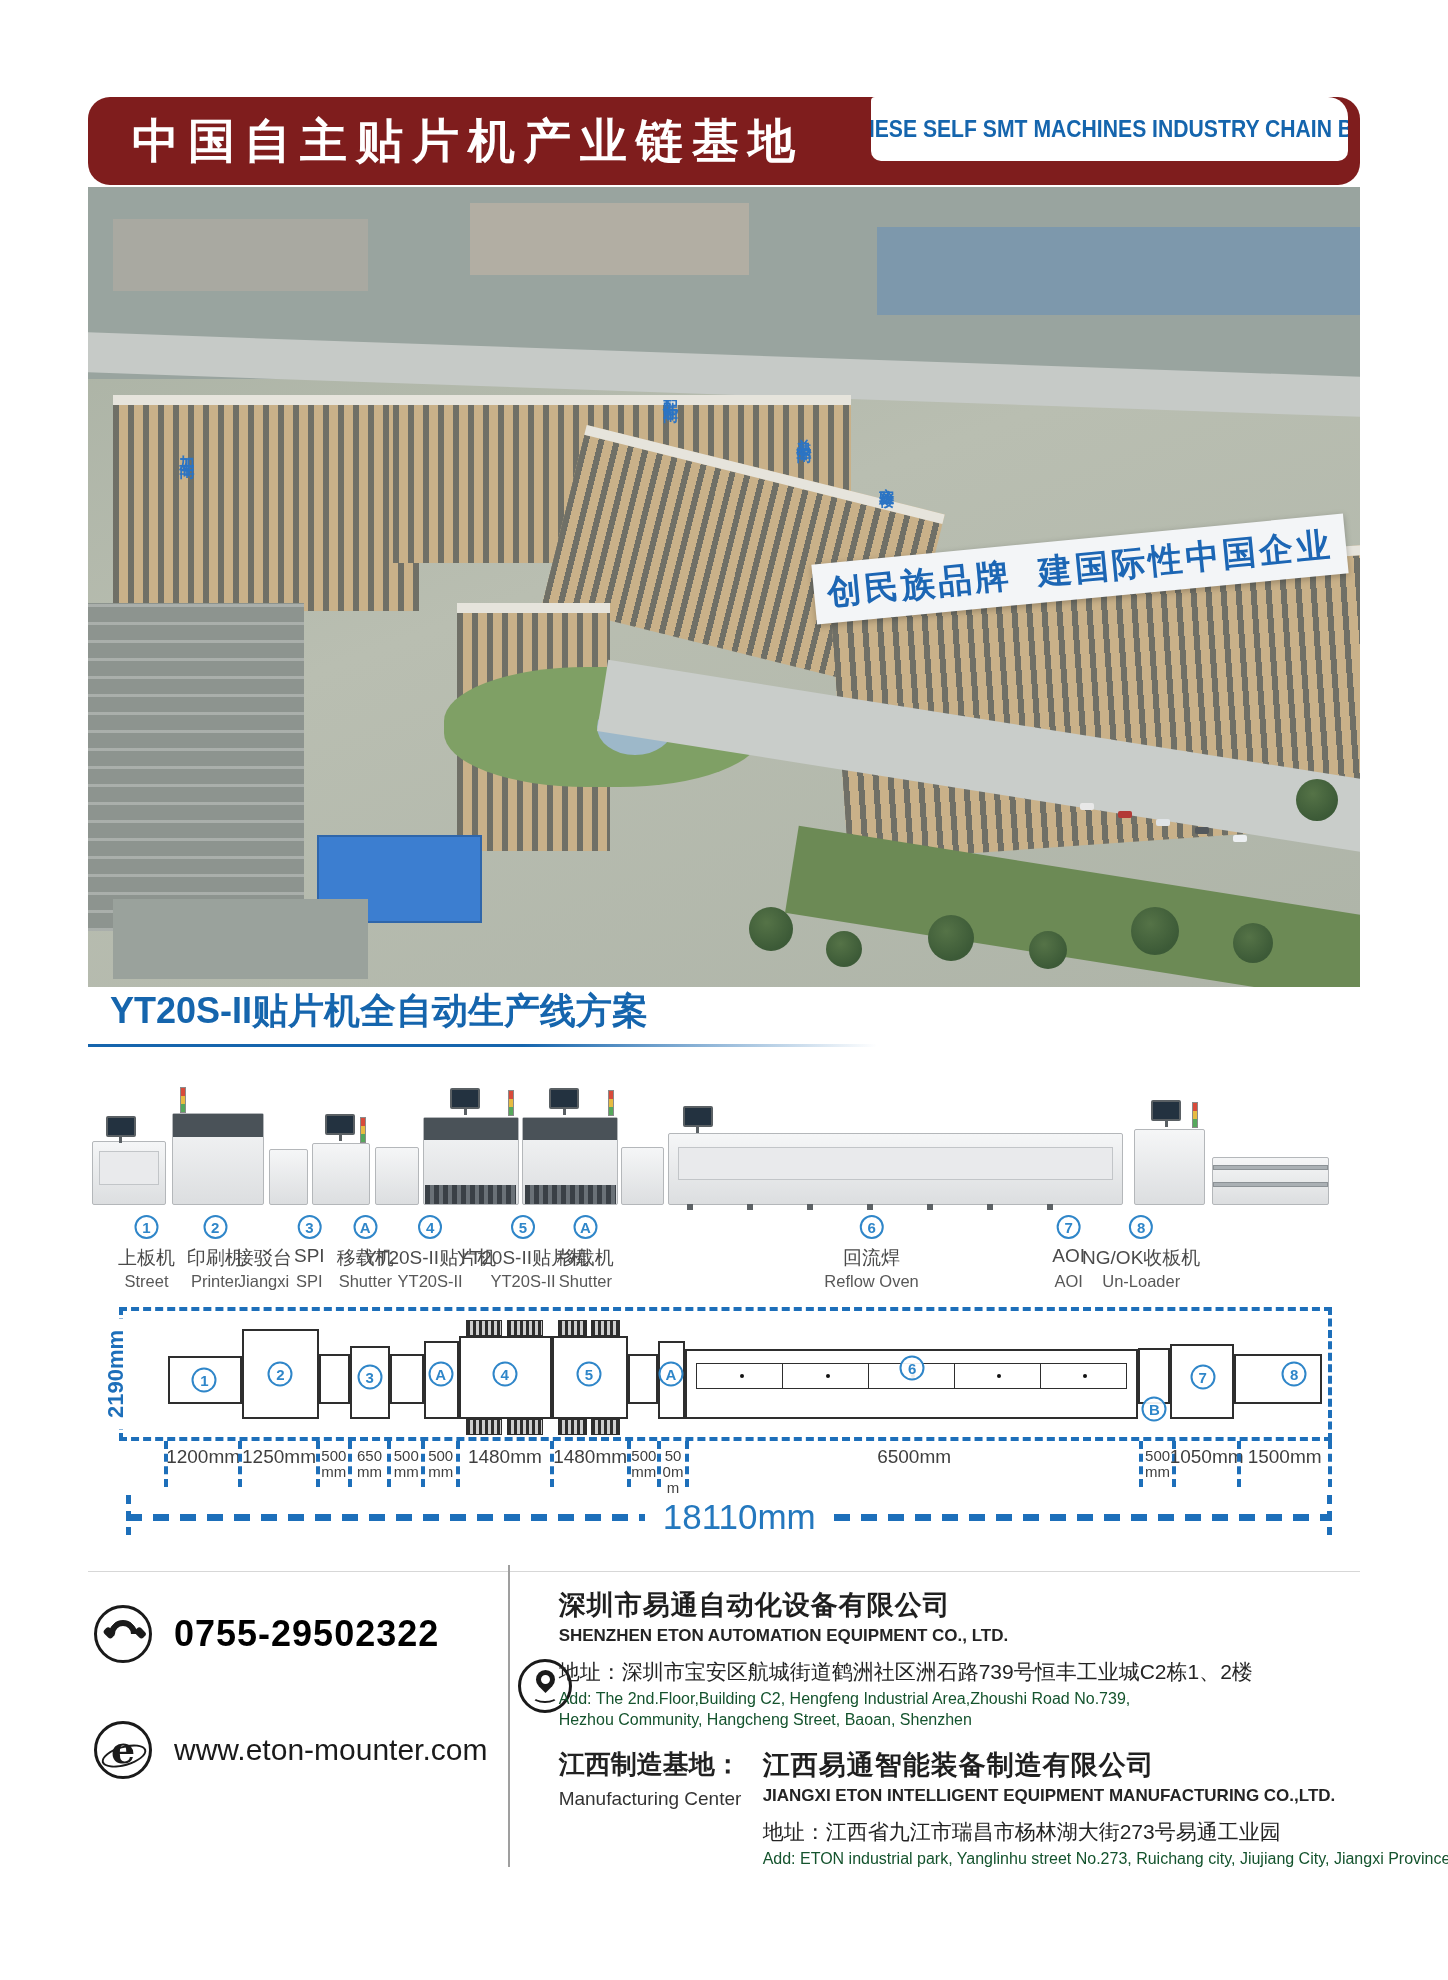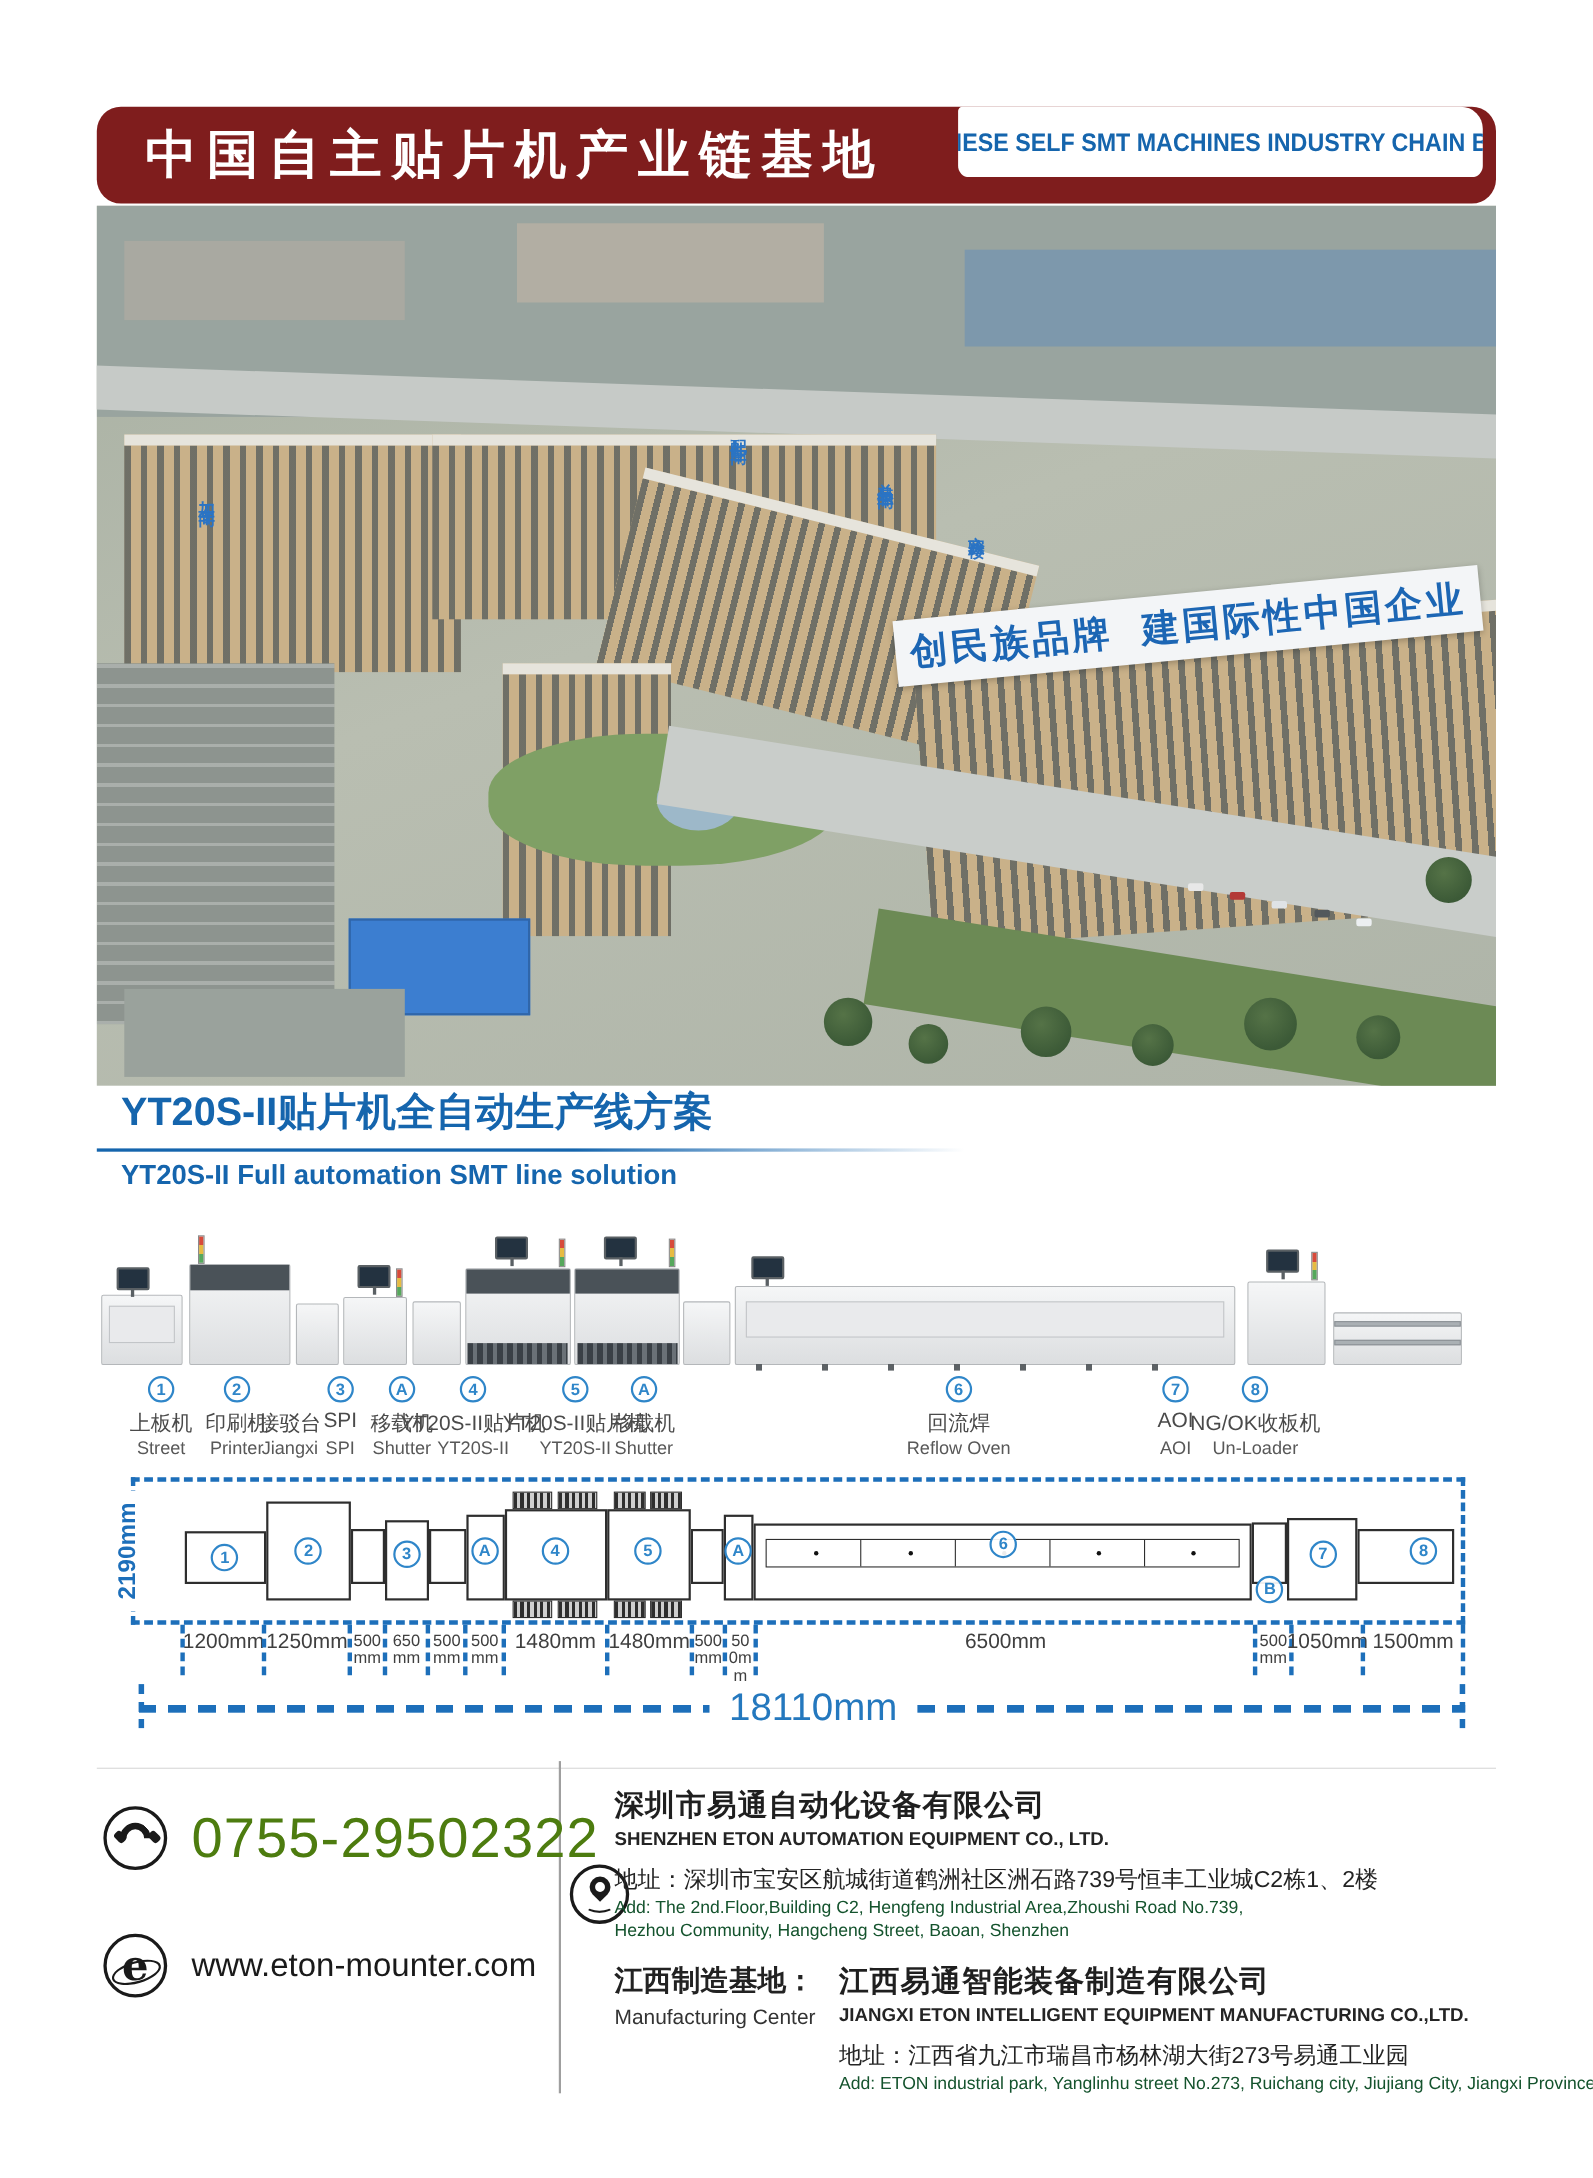--- a/index.html
+++ b/index.html
@@ -75,21 +75,21 @@
   .endtick{position:absolute;top:2px;width:5px;height:40px;background:repeating-linear-gradient(180deg,#1d6fba 0 9px,rgba(0,0,0,0) 9px 16px)}
 
   
   .footer{margin-top:30px;position:relative;padding-top:14px;min-height:300px}
   .footer-rule{position:absolute;top:0;left:0;right:0;height:1px;background:#d7d7d7}
   .vdivider{position:absolute;left:33%;top:-6px;bottom:4px;width:2px;background:#9f9f9f}
   .f-left{position:absolute;left:0;top:0;width:33%;}
   .f-row{display:flex;align-items:center;gap:22px;margin:34px 0 0 6px}
   .f-row.site-row{margin-top:58px}
   .icon-circle{width:58px;height:58px;border:3.5px solid #1a1a1a;border-radius:50%;display:flex;align-items:center;justify-content:center;flex:none;position:relative;background:#fff}
-  .phone-num{font-size:51px;font-weight:normal;color:#4d7c0f;letter-spacing:1px;white-space:nowrap}
+  .phone-num{font-size:36px;font-weight:bold;color:#000000;letter-spacing:1px;white-space:nowrap}
   .site-url{font-size:30px;color:#1a1a1a;white-space:nowrap}
   .handset{width:30px;height:30px;transform:rotate(45deg);position:relative}
   .handset::before{content:"";position:absolute;inset:1px;border:6px solid #1a1a1a;border-right-color:transparent;border-bottom-color:transparent;border-radius:50%}
   .handset::after{content:"";position:absolute;width:11px;height:8px;border-radius:3px;background:#1a1a1a;top:-2px;right:-2px;box-shadow:-22px 22px 0 #1a1a1a}
   .eglobe{font-family:"DejaVu Serif","Liberation Serif",serif;font-weight:bold;font-size:38px;color:#1a1a1a;line-height:1;position:relative}
   .eglobe::after{content:"";position:absolute;left:-10px;right:-12px;top:40%;height:42%;border:2.5px solid #1a1a1a;border-radius:50%;transform:rotate(-16deg)}
   .pin-circle{position:absolute;left:33.8%;top:88px;width:54px;height:54px}
   .pin-shape{position:absolute;left:50%;top:8px;width:19px;height:19px;margin-left:-9px;background:#1a1a1a;border-radius:50% 50% 50% 0;transform:rotate(-45deg)}
   .pin-shape::after{content:"";position:absolute;inset:5px;background:#fff;border-radius:50%}
   .pin-base{position:absolute;left:50%;bottom:7px;transform:translateX(-50%);width:26px;height:13px;border:2.5px solid transparent;border-bottom-color:#1a1a1a;border-radius:50%}
@@ -159,21 +159,20 @@
     <span class="b vsign" style="left:62%;top:36%">实验楼</span>
 
     <div class="b slogan-band" style="left:57%;top:44%;width:42%;height:7.5%;transform:rotate(-5.5deg)">
       <span>创民族品牌 建国际性中国企业</span>
     </div>
   </div>
 
   <div class="sec">
     <div class="sec-zh">YT20S-II贴片机全自动生产线方案</div>
     <div class="sec-rule"></div>
-    <div class="sec-en">YT20S-II Full automation SMT line solution</div>
   </div>
 
   <div class="strip">
     <div class="mach" style="left:0.3%;width:5.8%;height:64px">
         <span class="scr" style="left:18%;top:-26px"></span>
         <div class="panel"></div>
       </div>
     <div class="mach dark-band" style="left:6.6%;width:7.2%;height:92px">
         <span class="tower" style="left:8%;top:-27px"></span>
       </div>

